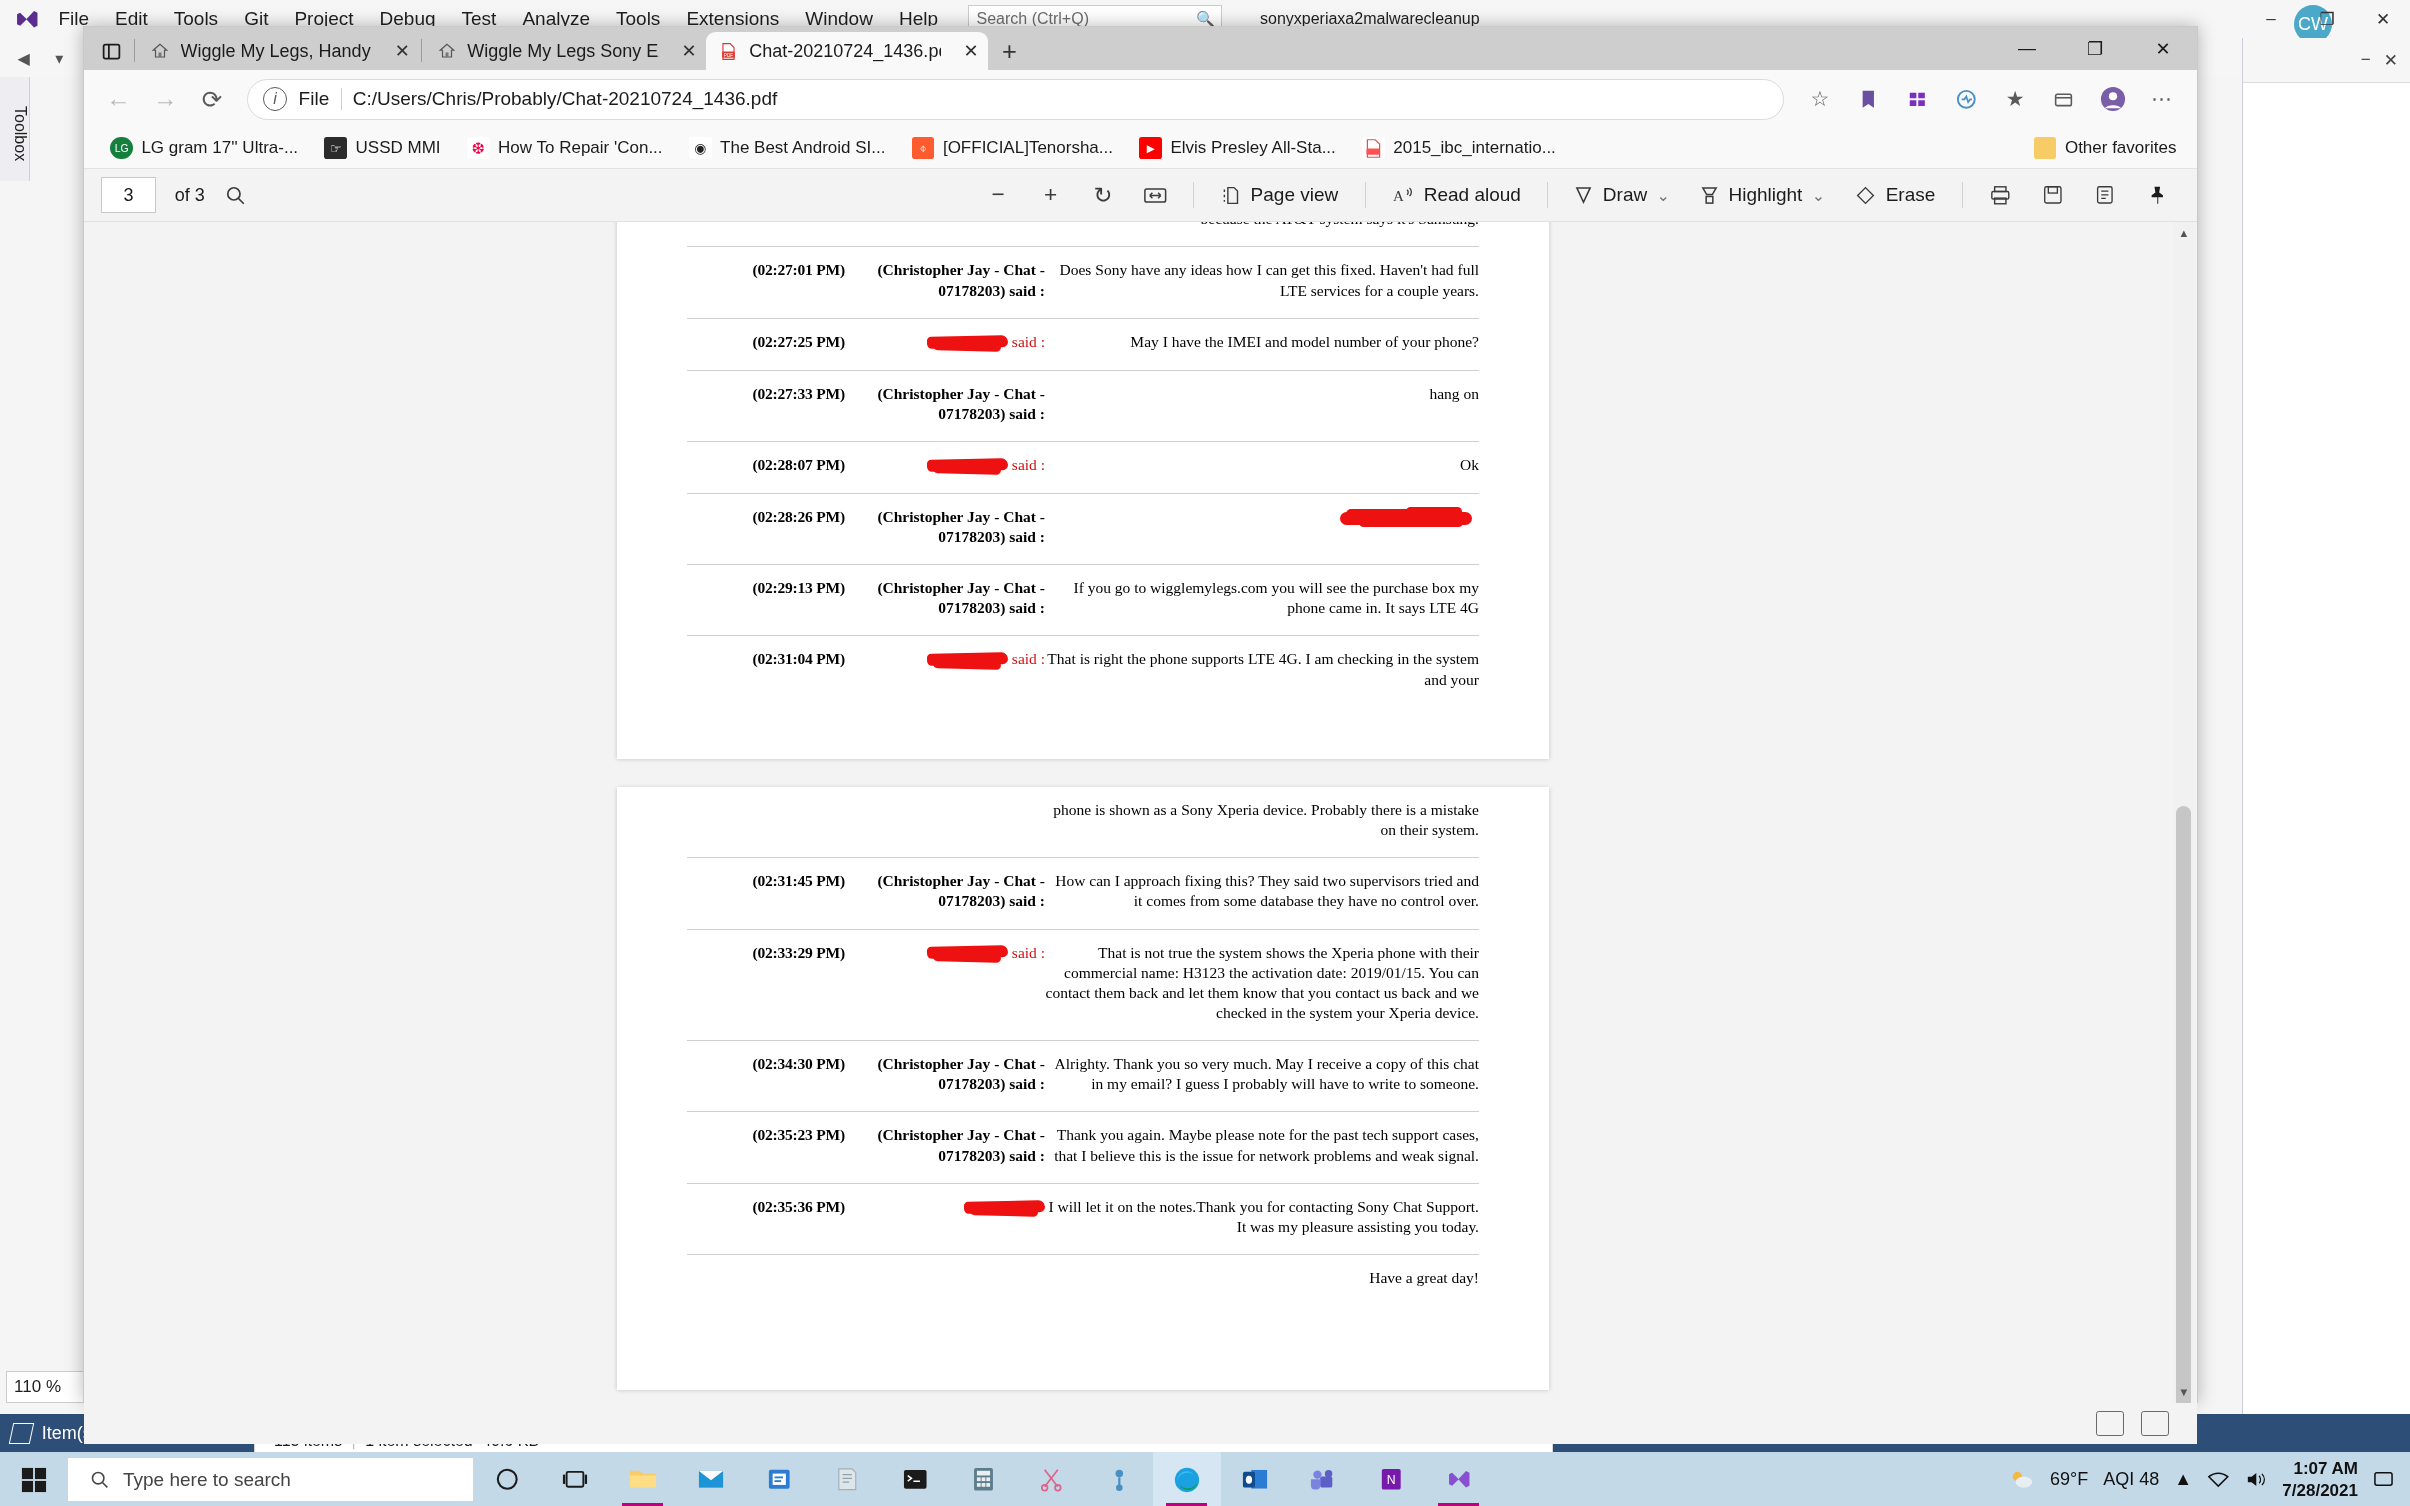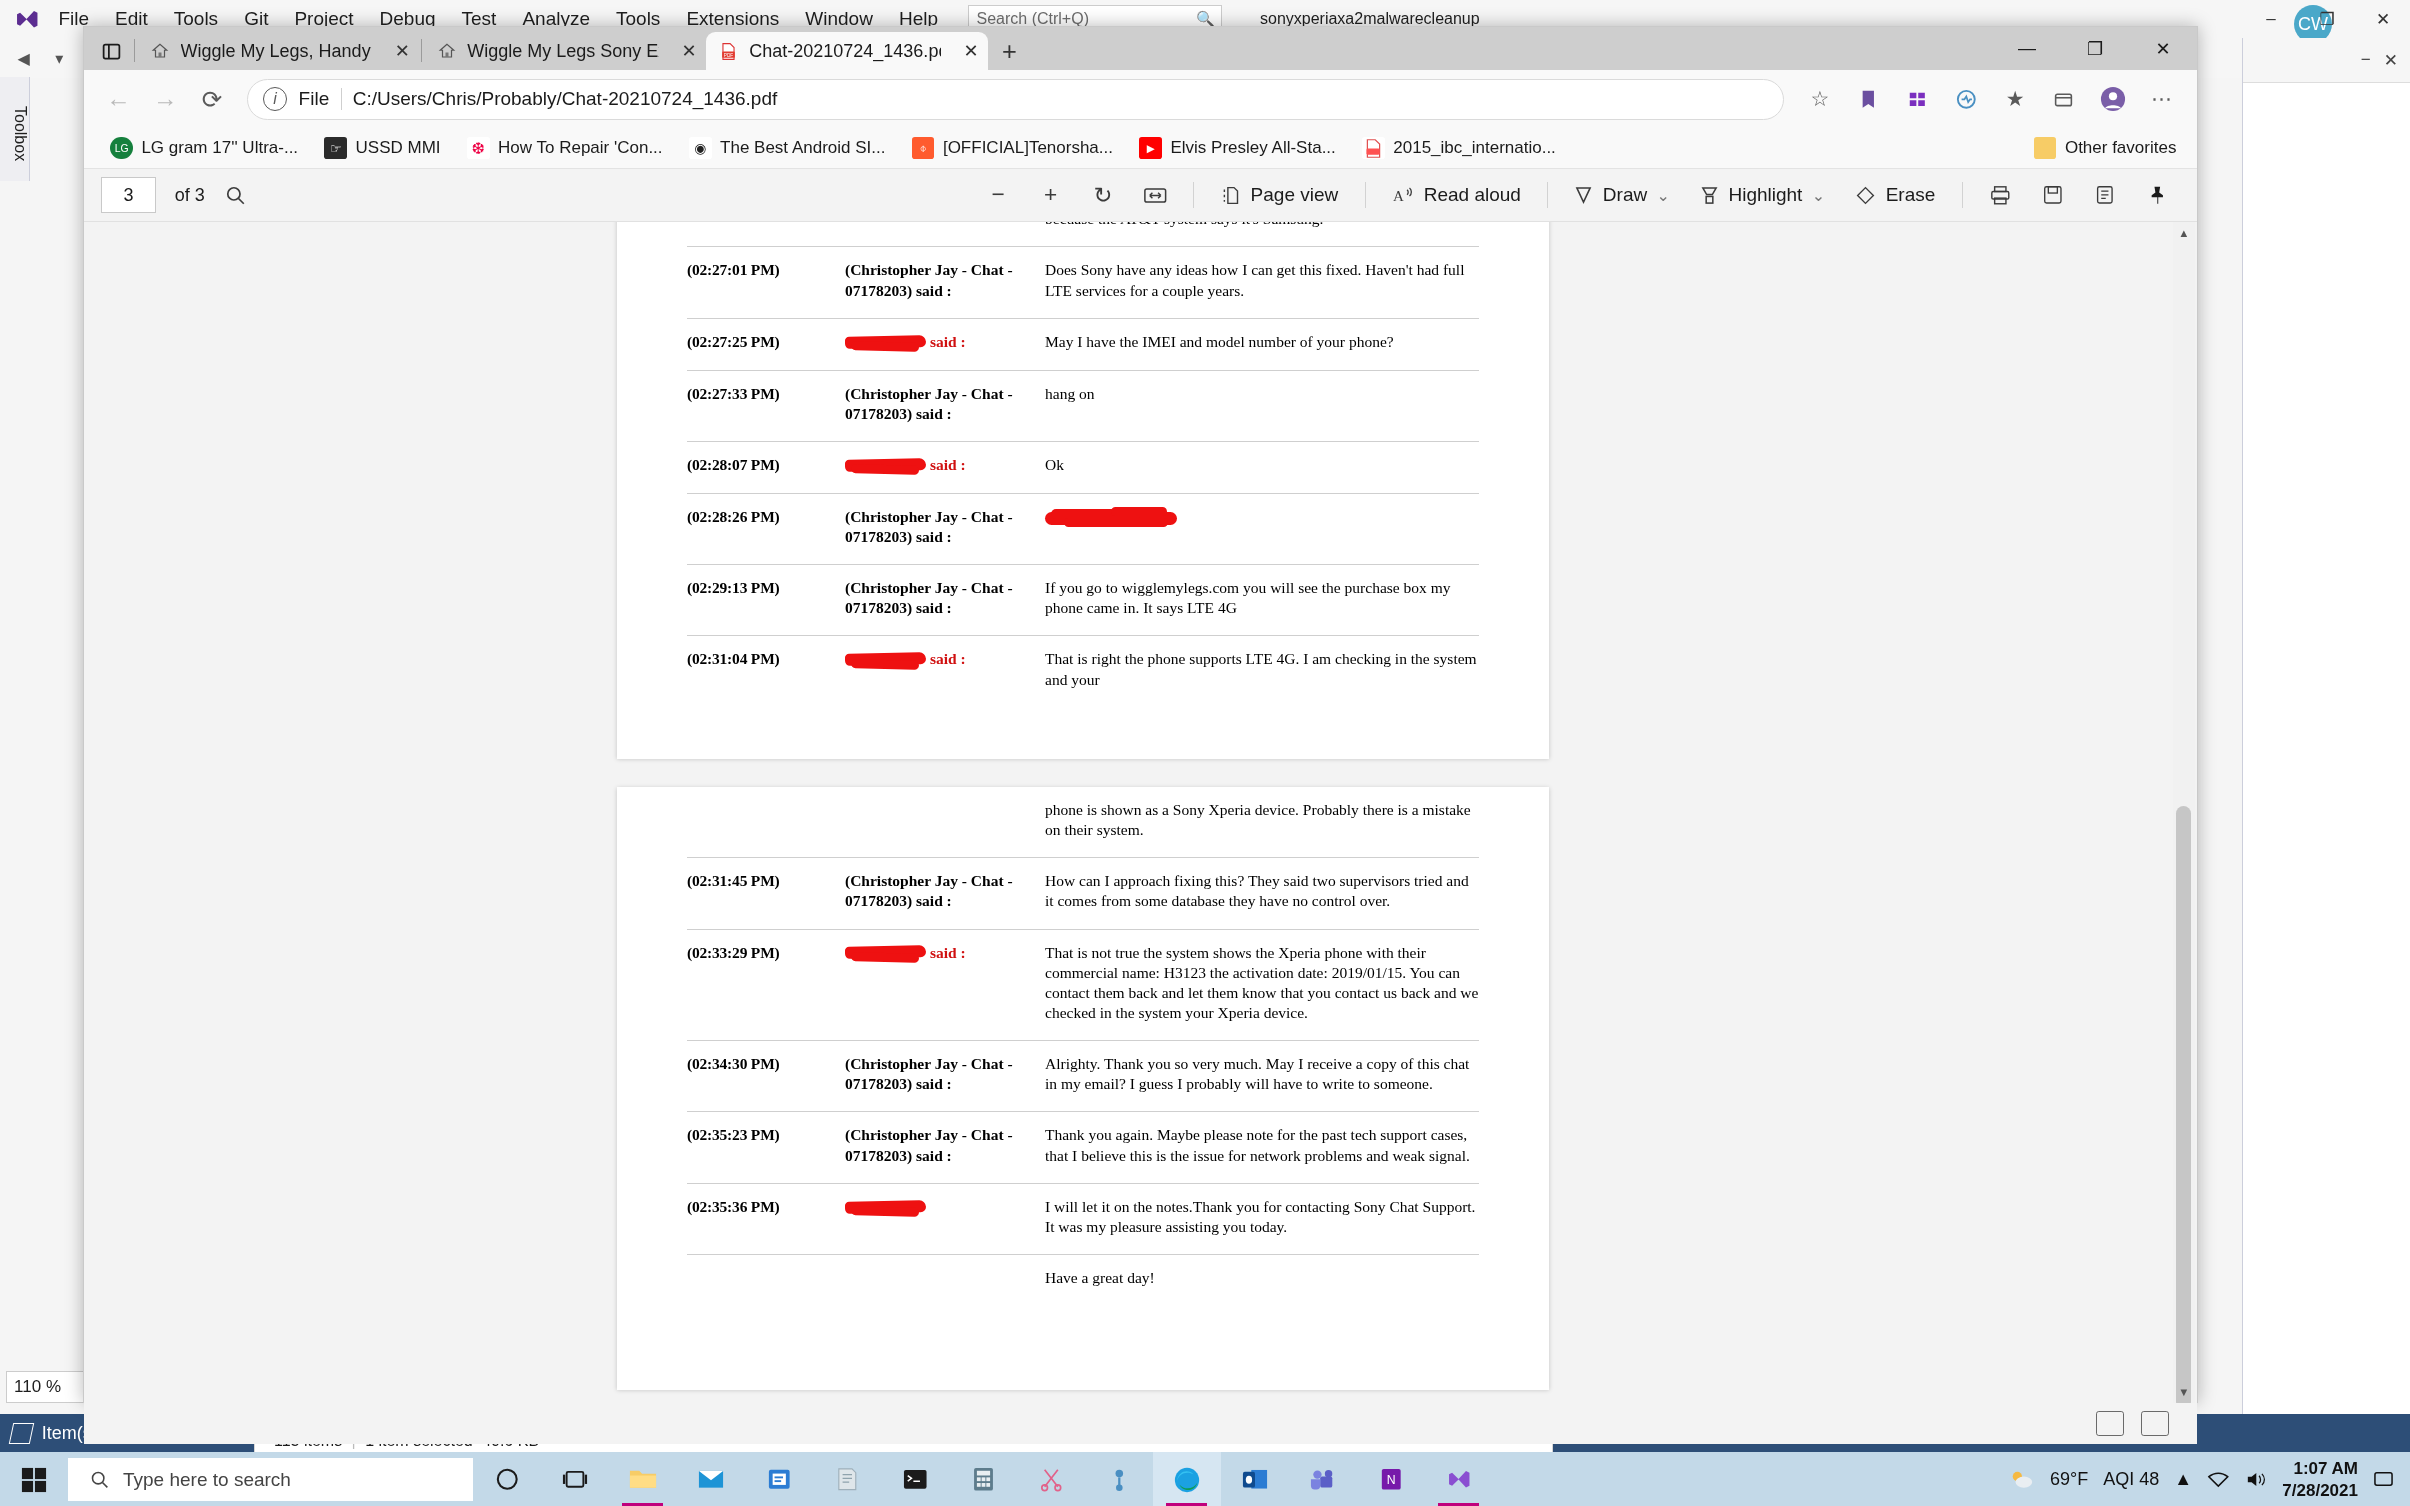--- a/index.html
+++ b/index.html
@@ -136,34 +136,34 @@
      justify-content:center; font-size:21.7px; color:#1b1b1b; }
 
   
   #pdfview { position:relative; background:#f3f3f3; height:1181px; overflow:hidden; }
   .page { position:absolute; left:533px; width:932px; background:#fff;
      box-shadow:0 0.9px 4.7px rgba(0,0,0,.20); }
   #page-a { top:-66px; height:603px; }
   #page-b { top:565px; height:603px; }
   .pg-inner { padding:0 70px; }
   table.chat { width:100%; border-collapse:collapse;
-     font-family:"Liberation Serif", serif; }
+     font-family:"Liberation Serif", serif;text-align:right; }
   table.chat td { border-top:0.9px solid #cfcfcf; padding:13px 0 17px 0;
      vertical-align:top; font-size:15.5px; color:#000; line-height:1.30; }
   table.chat tr:first-child td { border-top:none; }
   td.c-time { width:158px; font-weight:bold; white-space:nowrap;
      font-family:"Liberation Serif", serif; letter-spacing:-0.2px; }
   td.c-who  { width:200px; font-weight:bold; }
   td.c-msg  { padding-left:9.4px; }
   .redact { display:inline-block; position:relative; height:19px; vertical-align:middle;}
   .redact .bar { position:absolute; left:0; top:1.9px; height:12.2px; background:#ee1111;
      border-radius:6.6px 10.4px 8.5px 7.5px; transform:rotate(-1.2deg); }
   .redact .bar2 { position:absolute; left:5.6px; top:8.5px; height:8.5px; background:#ee1111;
      border-radius:7.5px; transform:rotate(1.5deg); }
-  .said-red { color:#d01010; font-weight:bold; }
+  .said-red { color:#d01010; font-weight:normal; }
   .blob { display:inline-block; width:139px; height:21px; position:relative; }
   .blob i { position:absolute; background:#ee1111; border-radius:9.4px; }
 
   
   #pdf-scroll { position:absolute; right:1.9px; top:0; width:22.6px; bottom:0;
      background:#f1f1f1; }
   #pdf-scroll .up,#pdf-scroll .dn { height:22.6px; display:flex; align-items:center;
      justify-content:center; font-size:11.3px; color:#555; }
   #pdf-thumb { position:absolute; left:3.8px; top:584px; width:15px; height:603px;
      background:#c6c6c6; border-radius:7.5px; }

